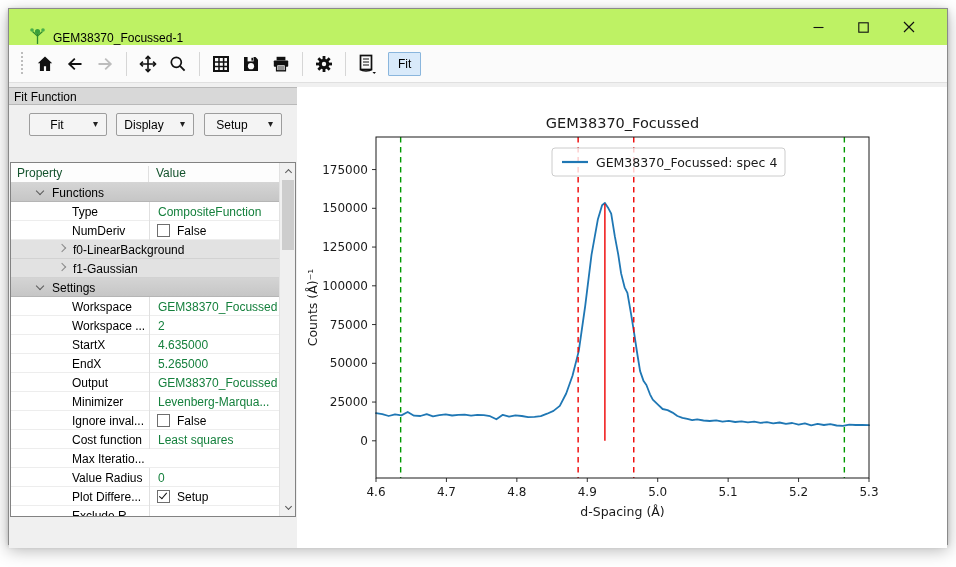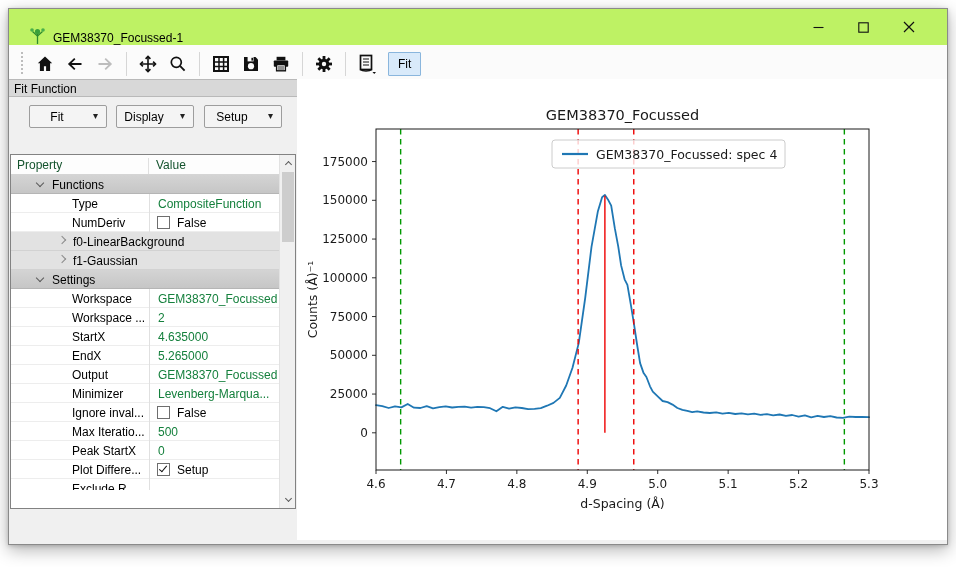--- a/index.html
+++ b/index.html
@@ -16,21 +16,21 @@
   
   .toolbar { position:absolute; left:0; top:36px; width:938px; height:38px; background:#fbfbfb;
              border-bottom:1px solid #e0e0e0; display:flex; align-items:center; }
   .grip { width:4px; height:24px; margin-left:11px; margin-right:6px;
           background-image:repeating-linear-gradient(#bdbdbd 0 2px, transparent 2px 4px); background-size:2px 100%; background-repeat:no-repeat; background-position:1px 0; }
   .tb { width:28px; height:28px; border:none; background:transparent; display:flex; align-items:center; justify-content:center; margin:0 1px; }
   .sep { width:1px; height:24px; background:#d6d6d6; margin:0 6px; }
   .fit-toggle { margin-left:6px; height:24px; padding:0 9px; font-size:12px; color:#000;
                 background:#d9eafa; border:1px solid #8ab6dd; border-radius:1px; font-family:"Liberation Sans",sans-serif; }
   
-  .main { position:absolute; left:0; top:70px; width:840px; height:461px; }
+  .main { position:absolute; left:0; top:78px; width:840px; height:461px; }
   .dock { position:absolute; left:0; top:0; width:288px; height:461px; background:#f0f0f0; }
   .dock-header { position:absolute; left:0; top:0; width:288px; height:18px; background:#d8d8d8;
                  border-top:1px solid #b9b9b9; border-bottom:1px solid #b9b9b9;
                  font-size:12px; color:#000; padding:2px 0 0 5px; }
   .btn-row { position:absolute; left:0; top:26px; width:288px; height:24px; }
   .drop { position:absolute; top:0; height:23px; background:#f4f4f4; border:1px solid #9d9d9d; border-radius:2px;
           font-size:12px; color:#000; font-family:"Liberation Sans",sans-serif; }
   .drop .caret { position:absolute; right:8px; top:4px; font-size:10px; color:#222; }
   .drop .dlabel { position:absolute; left:0; right:22px; top:4px; text-align:center; }
   
@@ -281,27 +281,30 @@
                 </div>
               </div>
               <div class="pt-row checkbox">
                 <span class="pt-lbl" style="left: 61px;">Ignore inval...</span>
                 <div class="pt-val">
                   <span class="cbox"></span>
                   <span class="cb-txt">False</span>
                 </div>
               </div>
               <div class="pt-row prop">
+                <span class="pt-lbl" style="left: 61px;">Cost function</span>
+                <div class="pt-val">
+                  <span class="pt-valtxt">Least squares</span>
+                </div>
+              </div>
+              <div class="pt-row prop">
                 <span class="pt-lbl" style="left: 61px;">Max Iteratio...</span>
-                <div class="pt-val">
-                  <span class="pt-valtxt">500</span>
-                </div>
-              </div>
-              <div class="pt-row prop">
-                <span class="pt-lbl" style="left: 61px;">Peak StartX</span>
+              </div>
+              <div class="pt-row prop">
+                <span class="pt-lbl" style="left: 61px;">Value Radius</span>
                 <div class="pt-val">
                   <span class="pt-valtxt">0</span>
                 </div>
               </div>
               <div class="pt-row checkbox">
                 <span class="pt-lbl" style="left: 61px;">Plot Differe...</span>
                 <div class="pt-val">
                   <span class="cbox">
                     <span class="mark"></span>
                   </span>

